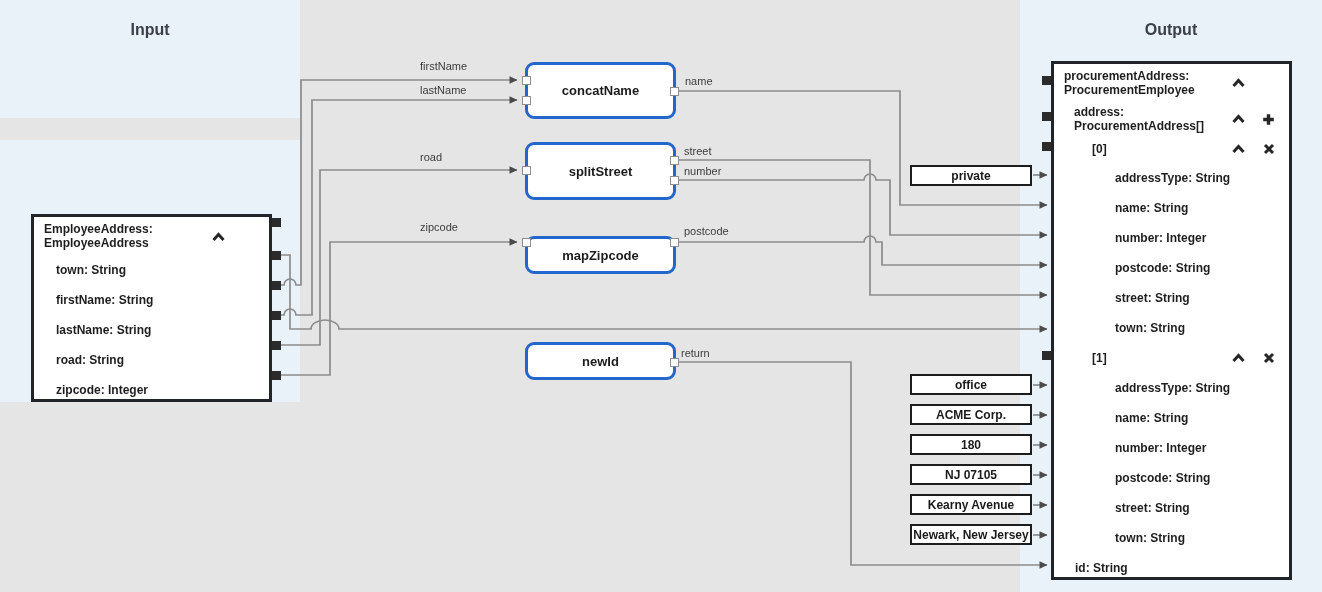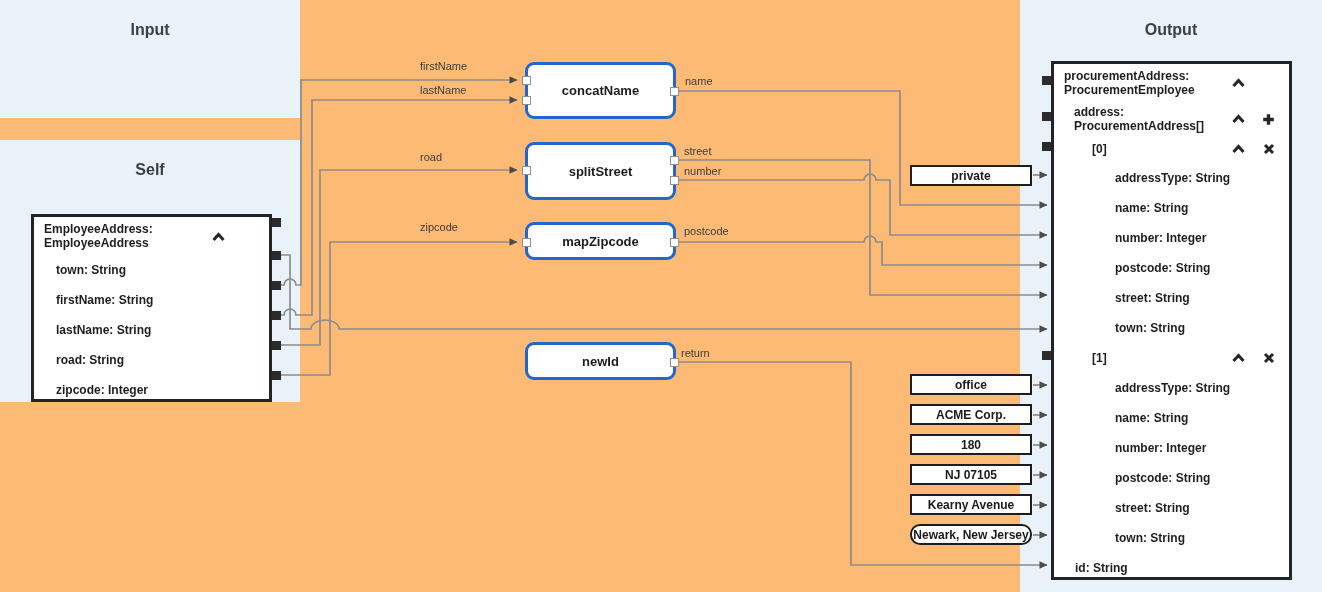--- a/index.html
+++ b/index.html
@@ -1,16 +1,16 @@
 <!DOCTYPE html>
 <html><head>
 <meta charset="utf-8">
 <style>
   html,body{margin:0;padding:0;background:#ffffff;}
-  .canvas{position:relative;width:1322px;height:592px;background:#fdba74;
+  .canvas{position:relative;width:1322px;height:592px;background:#e5e5e5;
           font-family:"Liberation Sans",sans-serif;overflow:hidden;}
   .panel{position:absolute;background:#e9f2f9;z-index:1;}
   .panel-title{position:absolute;width:100%;text-align:center;font-weight:bold;
                font-size:16px;color:#3a4046;z-index:2;}
   svg.wires{position:absolute;left:0;top:0;z-index:5;}
   .box{position:absolute;background:#ffffff;border:3px solid #212529;z-index:10;box-sizing:border-box;}
   .fn{position:absolute;background:#ffffff;border:3px solid #2467cc;border-radius:9px;
       display:flex;align-items:center;justify-content:center;z-index:10;box-sizing:border-box;}
   .fn-label{font-weight:bold;font-size:13px;color:#1c1c1c;}
   .row{position:absolute;font-weight:bold;font-size:12px;color:#1e1e1e;line-height:16px;white-space:nowrap;}
@@ -27,21 +27,20 @@
 </style>
 </head>
 <body>
 
 <div class="canvas">
 
   <div class="panel" style="left:0;top:0;width:300px;height:118px;"></div>
   <div class="panel-title" style="left:0;top:21px;width:300px;">Input</div>
 
   <div class="panel" style="left:0;top:140px;width:300px;height:262px;"></div>
-  <div class="panel-title" style="left:0;top:161px;width:300px;">Self</div>
 
   <div class="panel" style="left:1020px;top:0;width:302px;height:592px;"></div>
   <div class="panel-title" style="left:1020px;top:21px;width:302px;">Output</div>
 
   <svg class="wires" width="1322" height="592">
     <defs>
       <marker id="arrow" markerUnits="userSpaceOnUse" markerWidth="9" markerHeight="9" refX="8" refY="4.5" orient="auto">
         <path d="M0.5,0.8 L8.5,4.5 L0.5,8.2 Z" fill="#4b4b4b"></path>
       </marker>
     </defs>
@@ -89,21 +88,21 @@
   <div class="port-dark" style="left:272px;top:310.5px;"></div>
   <div class="port-dark" style="left:272px;top:340.5px;"></div>
   <div class="port-dark" style="left:272px;top:370.5px;"></div>
 
   <div class="fn" style="left:525px;top:62px;width:151px;height:57px;">
     <span class="fn-label">concatName</span>
   </div>
   <div class="fn" style="left:525px;top:142px;width:151px;height:58px;">
     <span class="fn-label">splitStreet</span>
   </div>
-  <div class="fn" style="left:525px;top:222px;width:151px;height:38px;">
+  <div class="fn" style="left:525px;top:236px;width:151px;height:38px;">
     <span class="fn-label">mapZipcode</span>
   </div>
   <div class="fn" style="left:525px;top:342px;width:151px;height:38px;">
     <span class="fn-label">newId</span>
   </div>
 
   <div class="port-light" style="left:522px;top:75.5px;"></div>
   <div class="port-light" style="left:522px;top:95.5px;"></div>
   <div class="port-light" style="left:670px;top:86.5px;"></div>
   <div class="port-light" style="left:522px;top:165.5px;"></div>
@@ -122,21 +121,21 @@
   <div class="plabel" style="left:684px;top:165px;">number</div>
   <div class="plabel" style="left:684px;top:225px;">postcode</div>
   <div class="plabel" style="left:681px;top:347px;">return</div>
 
   <div class="const" style="top:165px;">private</div>
   <div class="const" style="top:374px;">office</div>
   <div class="const" style="top:404px;">ACME Corp.</div>
   <div class="const" style="top:434px;">180</div>
   <div class="const" style="top:464px;">NJ 07105</div>
   <div class="const" style="top:494px;">Kearny Avenue</div>
-  <div class="const" style="top:524px;border-radius:10px;">Newark, New Jersey</div>
+  <div class="const" style="top:524px;">Newark, New Jersey</div>
 
   <div class="box" style="left:1051px;top:61px;width:241px;height:519px;">
     <div class="hdr" style="left:10px;top:5px;">
       <div>procurementAddress:</div>
       <div>ProcurementEmployee</div>
     </div>
     <span class="icon" style="left:177px;top:14px;">
       <svg width="15" height="10" viewBox="0 0 15 10">
           <path d="M2.5 8 L7.5 2.5 L12.5 8" fill="none" stroke="#262626" stroke-width="3"></path>
         </svg>

